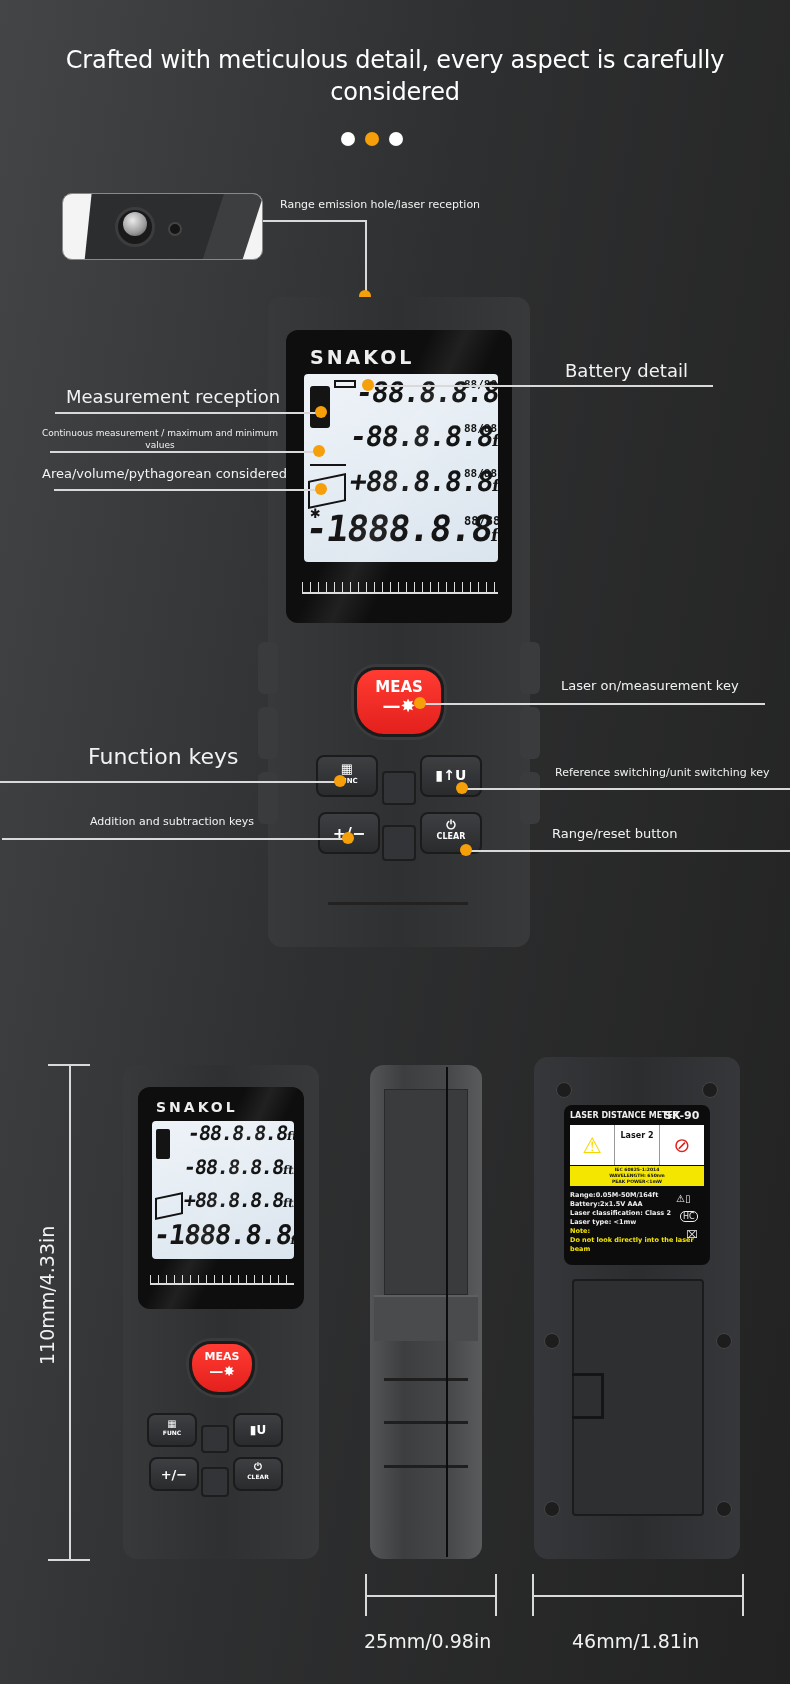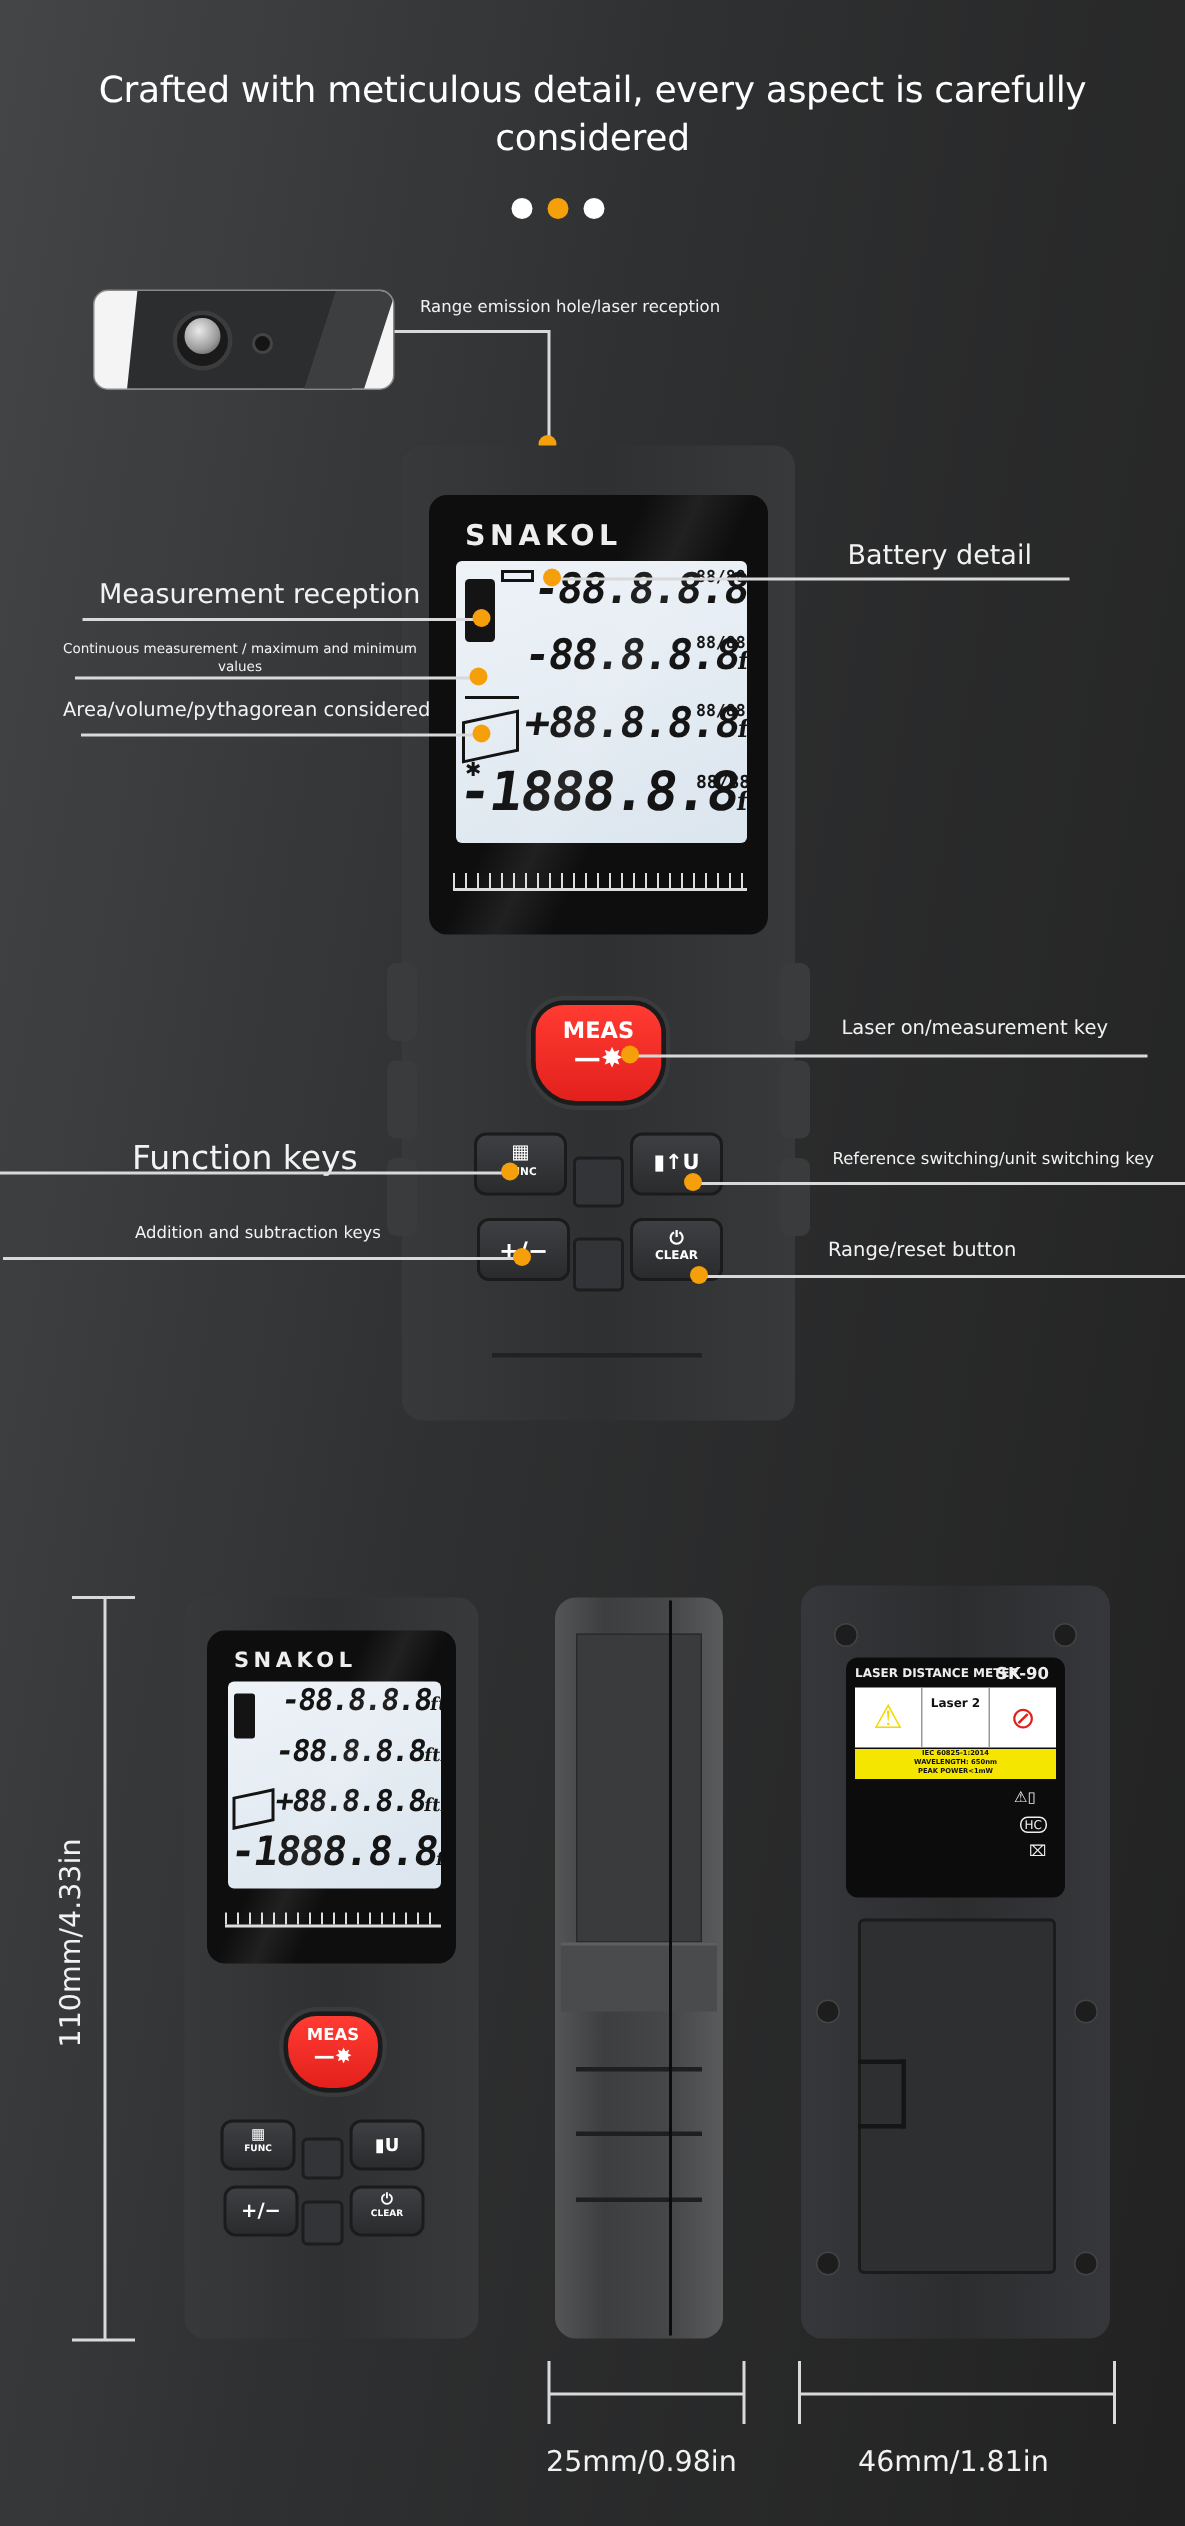--- a/index.html
+++ b/index.html
@@ -182,21 +182,21 @@
 <div class="marker" style="left:313px; top:445px;"></div>
 
 <div class="lbl med" style="left:42px; top:466px;">Area/volume/pythagorean considered</div>
 <div class="line" style="left:54px; top:489px; width:266px;"></div>
 <div class="marker" style="left:315px; top:483px;"></div>
 
 <div class="lbl med" style="left:561px; top:678px;">Laser on/measurement key</div>
 <div class="line" style="left:420px; top:703px; width:345px;"></div>
 <div class="marker" style="left:414px; top:697px;"></div>
 
-<div class="lbl big" style="left:88px; top:744px; font-size:22px;margin-top:16px;">Function keys</div>
+<div class="lbl big" style="left:88px; top:744px; font-size:22px;">Function keys</div>
 <div class="line" style="left:0; top:781px; width:340px;"></div>
 <div class="marker" style="left:334px; top:775px;"></div>
 
 <div class="lbl sm" style="left:555px; top:766px;">Reference switching/unit switching key</div>
 <div class="line" style="left:462px; top:788px; width:328px;"></div>
 <div class="marker" style="left:456px; top:782px;"></div>
 
 <div class="lbl sm" style="left:90px; top:815px;">Addition and subtraction keys</div>
 <div class="line" style="left:2px; top:838px; width:346px;"></div>
 <div class="marker" style="left:342px; top:832px;"></div>
@@ -264,20 +264,28 @@
     <div class="abs" style="left:6px; top:20px; width:134px; height:40px; background:#fff; display:flex;">
       <div style="flex:1; display:flex; align-items:center; justify-content:center; font-size:22px; color:#f5d800;">⚠</div>
       <div style="flex:1; font-size:8px; color:#111; text-align:center; font-weight:bold; padding-top:6px; border-left:1px solid #999; border-right:1px solid #999;">Laser 2</div>
       <div style="flex:1; display:flex; align-items:center; justify-content:center; font-size:20px; color:#e0201c;">⊘</div>
     </div>
     <div class="abs" style="left:6px; top:61px; width:134px; height:20px; background:#f5e600; color:#111; font-size:4.5px; text-align:center; font-weight:bold; line-height:6px; padding-top:1px;">
       <div>IEC 60825-1:2014</div>
       <div>WAVELENGTH: 650nm</div>
       <div>PEAK POWER&lt;1mW</div>
     </div>
+    <div class="abs" style="left:6px; top:86px; font-size:6.5px; color:#eee; line-height:9px; font-weight:bold;">
+      <div>Range:0.05M-50M/164ft</div>
+      <div>Battery:2x1.5V AAA</div>
+      <div>Laser classification: Class 2</div>
+      <div>Laser type: &lt;1mw</div>
+      <div style="color:#f5e600;">Note:</div>
+      <div style="color:#f5e600;">Do not look directly into the laser beam</div>
+    </div>
     <div class="abs" style="left:112px; top:88px; font-size:10px; color:#eee;">⚠▯</div>
     <div class="abs" style="left:116px; top:106px; font-size:8px; color:#eee; border:1px solid #eee; border-radius:5px; padding:0 2px;">HC</div>
     <div class="abs" style="left:122px; top:124px; font-size:10px; color:#eee;">⌧</div>
   </div>
   <div class="battery-door" style="left:38px; top:222px; width:132px; height:237px;">
     <div class="abs" style="left:-2px; top:92px; width:32px; height:46px; border:3px solid #151515; border-left:none;"></div>
   </div>
   <div class="screw" style="left:10px; top:276px;"></div>
   <div class="screw" style="left:182px; top:276px;"></div>
   <div class="screw" style="left:10px; top:444px;"></div>

